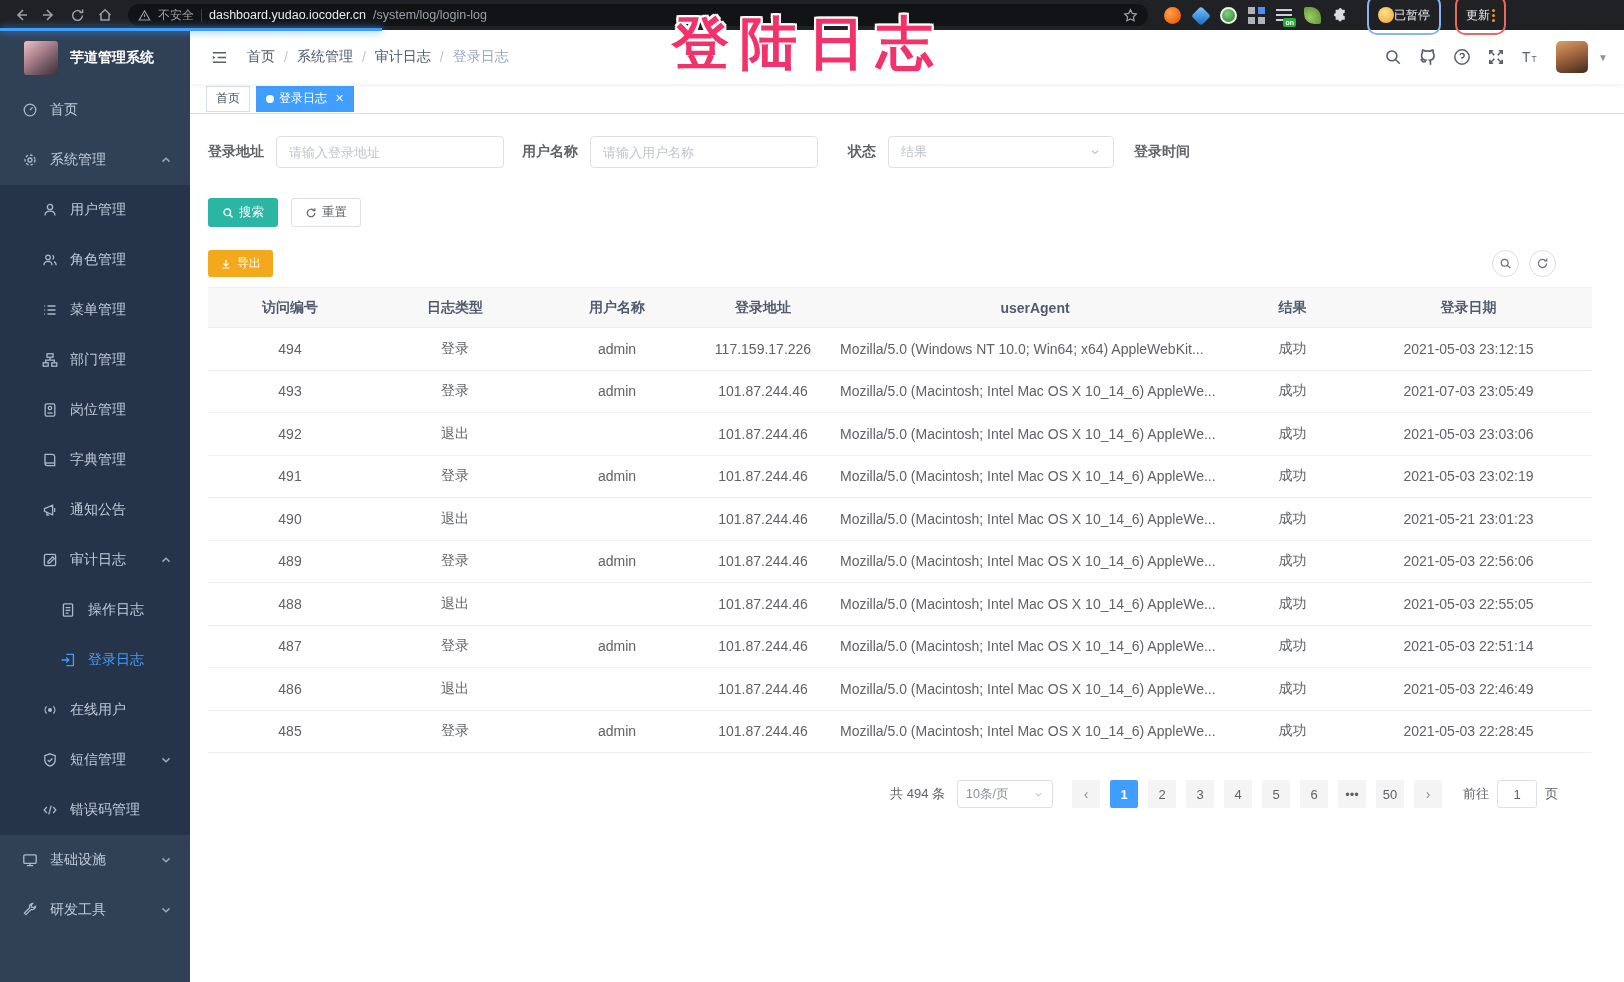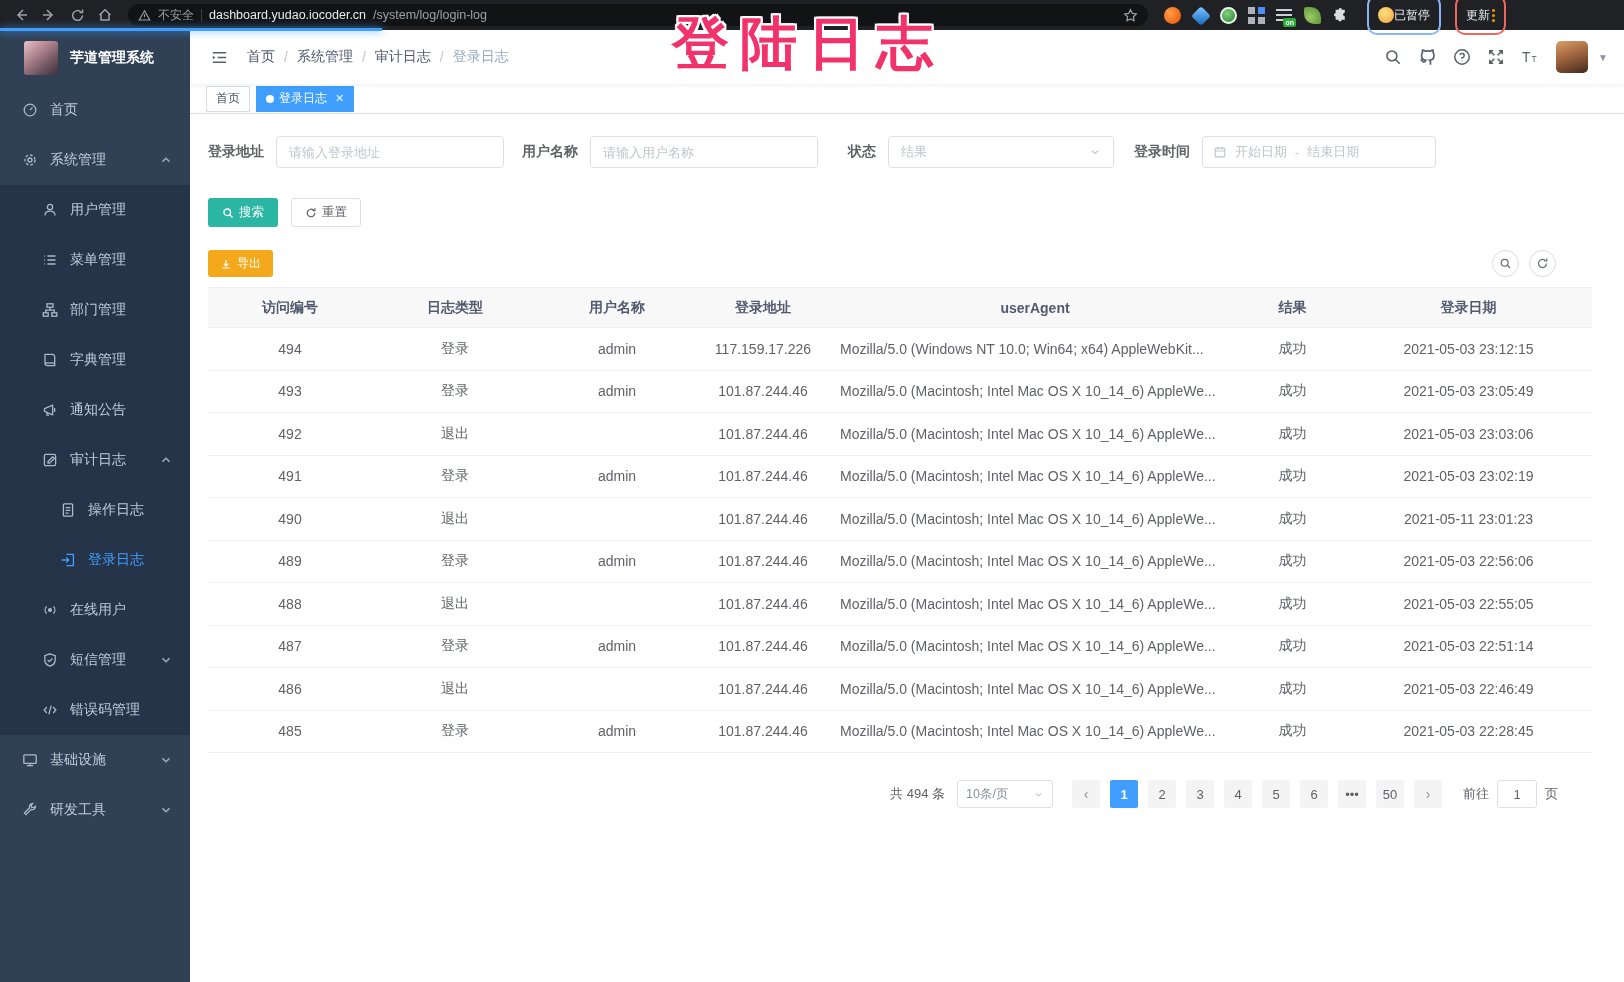--- a/index.html
+++ b/index.html
@@ -271,36 +271,55 @@
             <svg width="16" height="16" viewBox="0 0 16 16" fill="none" stroke="currentColor" stroke-width="1.3">
               <circle cx="8" cy="5" r="2.6"></circle>
               <path d="M3 13.6c0-2.8 2.2-4.4 5-4.4s5 1.6 5 4.4"></path>
             </svg>
           </span>
           <span>用户管理</span>
         </div>
         <div class="menu-item l2">
           <span class="mi-icon">
             <svg width="16" height="16" viewBox="0 0 16 16" fill="none" stroke="currentColor" stroke-width="1.3">
+              <circle cx="6" cy="5.4" r="2.3"></circle>
+              <path d="M2 13.2c0-2.4 1.8-3.9 4-3.9s4 1.5 4 3.9M10.5 3.4a2.3 2.3 0 0 1 0 4M12 9.6c1.4.6 2.2 1.9 2.2 3.6"></path>
+            </svg>
+          </span>
+          <span>角色管理</span>
+        </div>
+        <div class="menu-item l2">
+          <span class="mi-icon">
+            <svg width="16" height="16" viewBox="0 0 16 16" fill="none" stroke="currentColor" stroke-width="1.3">
               <path d="M5.5 4h8M5.5 8h8M5.5 12h8"></path>
               <path d="M2.5 4h.6M2.5 8h.6M2.5 12h.6" stroke-width="1.8"></path>
             </svg>
           </span>
           <span>菜单管理</span>
         </div>
         <div class="menu-item l2">
           <span class="mi-icon">
             <svg width="16" height="16" viewBox="0 0 16 16" fill="none" stroke="currentColor" stroke-width="1.3">
               <rect x="5" y="1.8" width="6" height="3.4"></rect>
               <rect x="1.2" y="10.8" width="5" height="3.4"></rect>
               <rect x="9.8" y="10.8" width="5" height="3.4"></rect>
               <path d="M8 5.2v3M3.7 10.8V8.2h8.6v2.6"></path>
             </svg>
           </span>
           <span>部门管理</span>
+        </div>
+        <div class="menu-item l2">
+          <span class="mi-icon">
+            <svg width="16" height="16" viewBox="0 0 16 16" fill="none" stroke="currentColor" stroke-width="1.3">
+              <rect x="3.2" y="1.8" width="9.6" height="12.4" rx="1.4"></rect>
+              <circle cx="8" cy="6" r="1.7"></circle>
+              <path d="M5.4 11h5.2"></path>
+            </svg>
+          </span>
+          <span>岗位管理</span>
         </div>
         <div class="menu-item l2">
           <span class="mi-icon">
             <svg width="16" height="16" viewBox="0 0 16 16" fill="none" stroke="currentColor" stroke-width="1.3">
               <path d="M3 2.3h7.3a2.4 2.4 0 0 1 2.4 2.4v9H5.4A2.4 2.4 0 0 1 3 11.3z"></path>
               <path d="M3 11h9.7"></path>
             </svg>
           </span>
           <span>字典管理</span>
         </div>
@@ -479,31 +498,20 @@
         <span class="f-label gap30">状态</span>
         <div class="f-select">
           <span class="ph">结果</span>
           <span class="sel-caret">
             <svg width="12" height="12" viewBox="0 0 16 16" fill="none" stroke="currentColor" stroke-width="1.6">
                 <path d="M4 6.3 8 10l4-3.7"></path>
               </svg>
           </span>
         </div>
         <span class="f-label gap20">登录时间</span>
-        <div class="f-range">
-          <span class="cal">
-            <svg width="14" height="14" viewBox="0 0 16 16" fill="none" stroke="currentColor" stroke-width="1.3">
-                <rect x="2.5" y="3.5" width="11" height="10" rx="1"></rect>
-                <path d="M2.5 6.8h11M5.5 2v3M10.5 2v3"></path>
-              </svg>
-          </span>
-          <span class="ph">开始日期</span>
-          <span class="sep">-</span>
-          <span class="ph">结束日期</span>
-        </div>
       </div>
 
       <div class="btn-row">
         <span class="btn btn-search">
           <svg width="12" height="12" viewBox="0 0 16 16" fill="none" stroke="#fff" stroke-width="1.8">
               <circle cx="7" cy="7" r="4.4"></circle>
               <path d="M10.4 10.4 14 14"></path>
             </svg>
           <span>搜索</span>
         </span>
@@ -559,21 +567,21 @@
               <span class="cell c5">成功</span>
               <span class="cell c6">2021-05-03 23:12:15</span>
             </div>
             <div class="trow">
               <span class="cell c0">493</span>
               <span class="cell c1">登录</span>
               <span class="cell c2">admin</span>
               <span class="cell c3">101.87.244.46</span>
               <span class="cell c4">Mozilla/5.0 (Macintosh; Intel Mac OS X 10_14_6) AppleWe...</span>
               <span class="cell c5">成功</span>
-              <span class="cell c6">2021-05-03 23:05:49</span>
+              <span class="cell c6">2021-07-03 23:05:49</span>
             </div>
             <div class="trow">
               <span class="cell c0">492</span>
               <span class="cell c1">退出</span>
               <span class="cell c2"></span>
               <span class="cell c3">101.87.244.46</span>
               <span class="cell c4">Mozilla/5.0 (Macintosh; Intel Mac OS X 10_14_6) AppleWe...</span>
               <span class="cell c5">成功</span>
               <span class="cell c6">2021-05-03 23:03:06</span>
             </div>
@@ -586,21 +594,21 @@
               <span class="cell c5">成功</span>
               <span class="cell c6">2021-05-03 23:02:19</span>
             </div>
             <div class="trow">
               <span class="cell c0">490</span>
               <span class="cell c1">退出</span>
               <span class="cell c2"></span>
               <span class="cell c3">101.87.244.46</span>
               <span class="cell c4">Mozilla/5.0 (Macintosh; Intel Mac OS X 10_14_6) AppleWe...</span>
               <span class="cell c5">成功</span>
-              <span class="cell c6">2021-05-11 23:01:23</span>
+              <span class="cell c6">2021-05-21 23:01:23</span>
             </div>
             <div class="trow">
               <span class="cell c0">489</span>
               <span class="cell c1">登录</span>
               <span class="cell c2">admin</span>
               <span class="cell c3">101.87.244.46</span>
               <span class="cell c4">Mozilla/5.0 (Macintosh; Intel Mac OS X 10_14_6) AppleWe...</span>
               <span class="cell c5">成功</span>
               <span class="cell c6">2021-05-03 22:56:06</span>
             </div>

